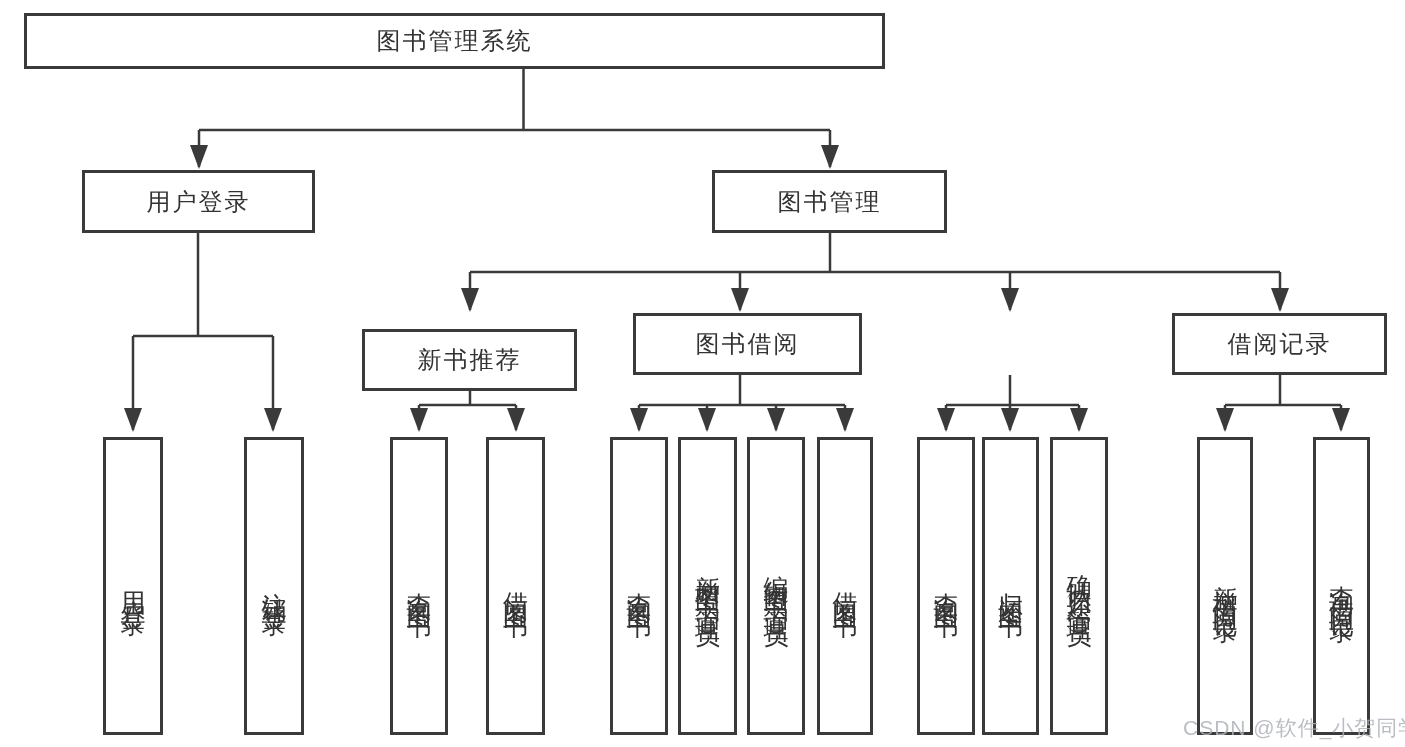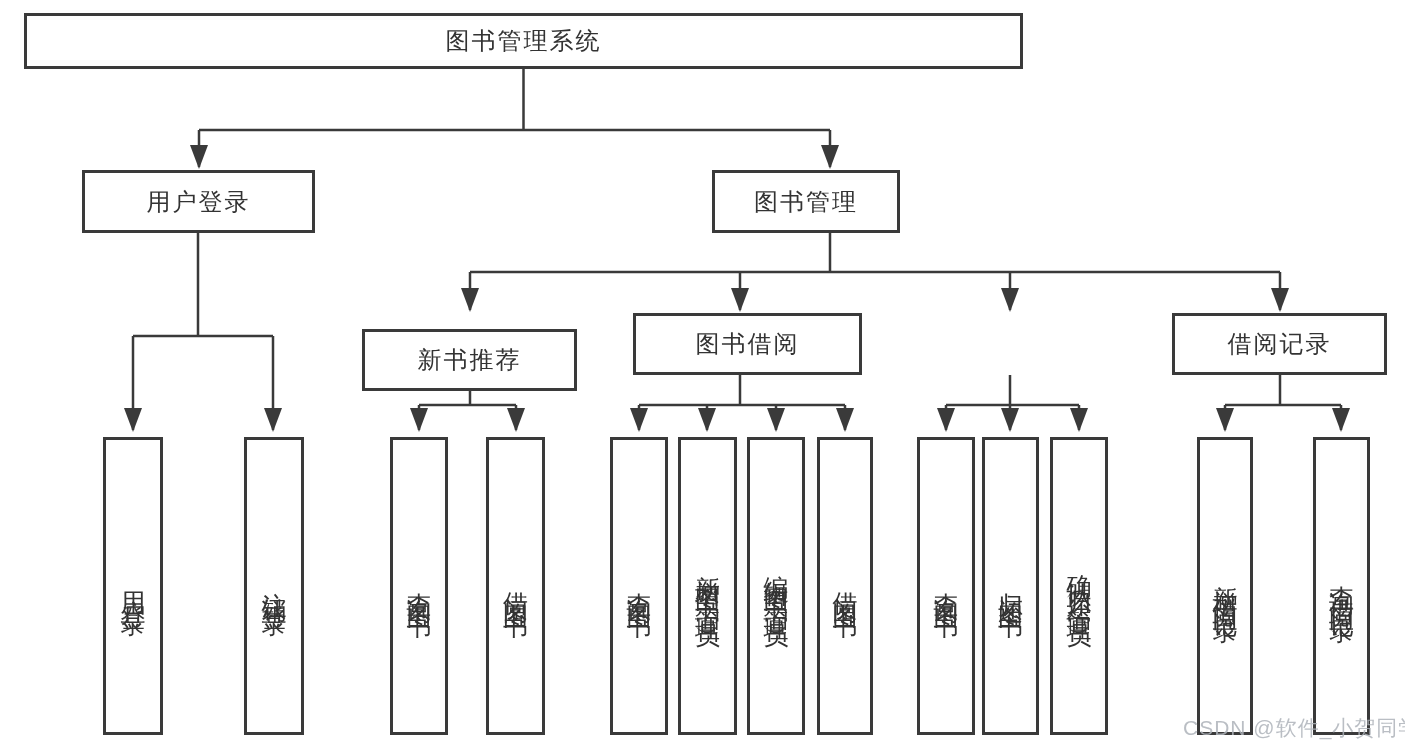--- a/index.html
+++ b/index.html
@@ -99,28 +99,28 @@
       <path d="M946,405 V430" marker-end="url(#ah)"></path>
       <path d="M1010,405 V430" marker-end="url(#ah)"></path>
       <path d="M1079,405 V430" marker-end="url(#ah)"></path>
 
       <path d="M1280,375 V405 M1225,405 H1341"></path>
       <path d="M1225,405 V430" marker-end="url(#ah)"></path>
       <path d="M1341,405 V430" marker-end="url(#ah)"></path>
     </g>
   </svg>
 
-  <div class="node h-node" style="left:24px; top:13px; width:999px; height:56px;">
+  <div class="node h-node" style="left:24px; top:13px; width:861px; height:56px;">
     <span>图书管理系统</span>
   </div>
 
   <div class="node h-node" style="left:82px; top:170px; width:233px; height:63px;">
     <span>用户登录</span>
   </div>
-  <div class="node h-node" style="left:712px; top:170px; width:188px; height:63px;">
+  <div class="node h-node" style="left:712px; top:170px; width:235px; height:63px;">
     <span>图书管理</span>
   </div>
 
   <div class="node h-node" style="left:362px; top:313px; width:215px; height:62px;margin-top:16px;">
     <span>新书推荐</span>
   </div>
   <div class="node h-node" style="left:633px; top:313px; width:229px; height:62px;">
     <span>图书借阅</span>
   </div>
   <div class="node h-node" style="left:1172px; top:313px; width:215px; height:62px;">

